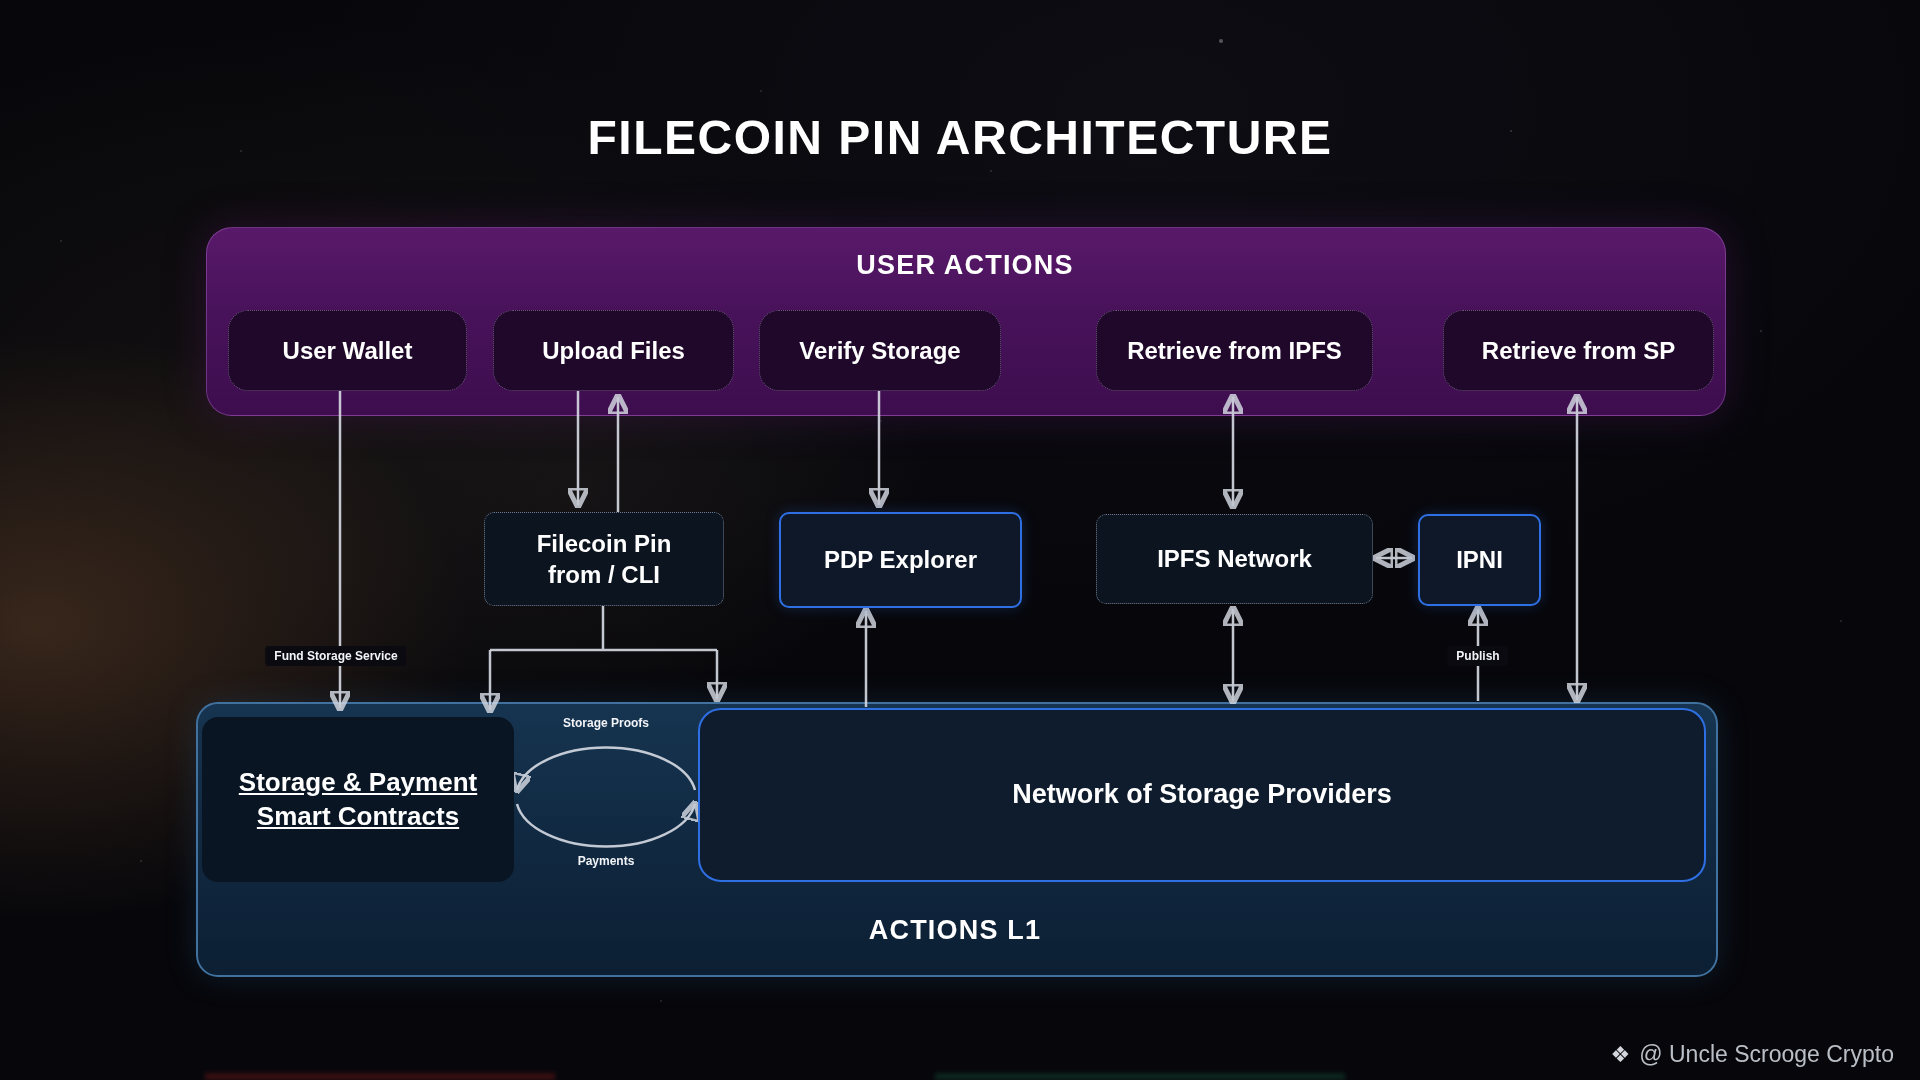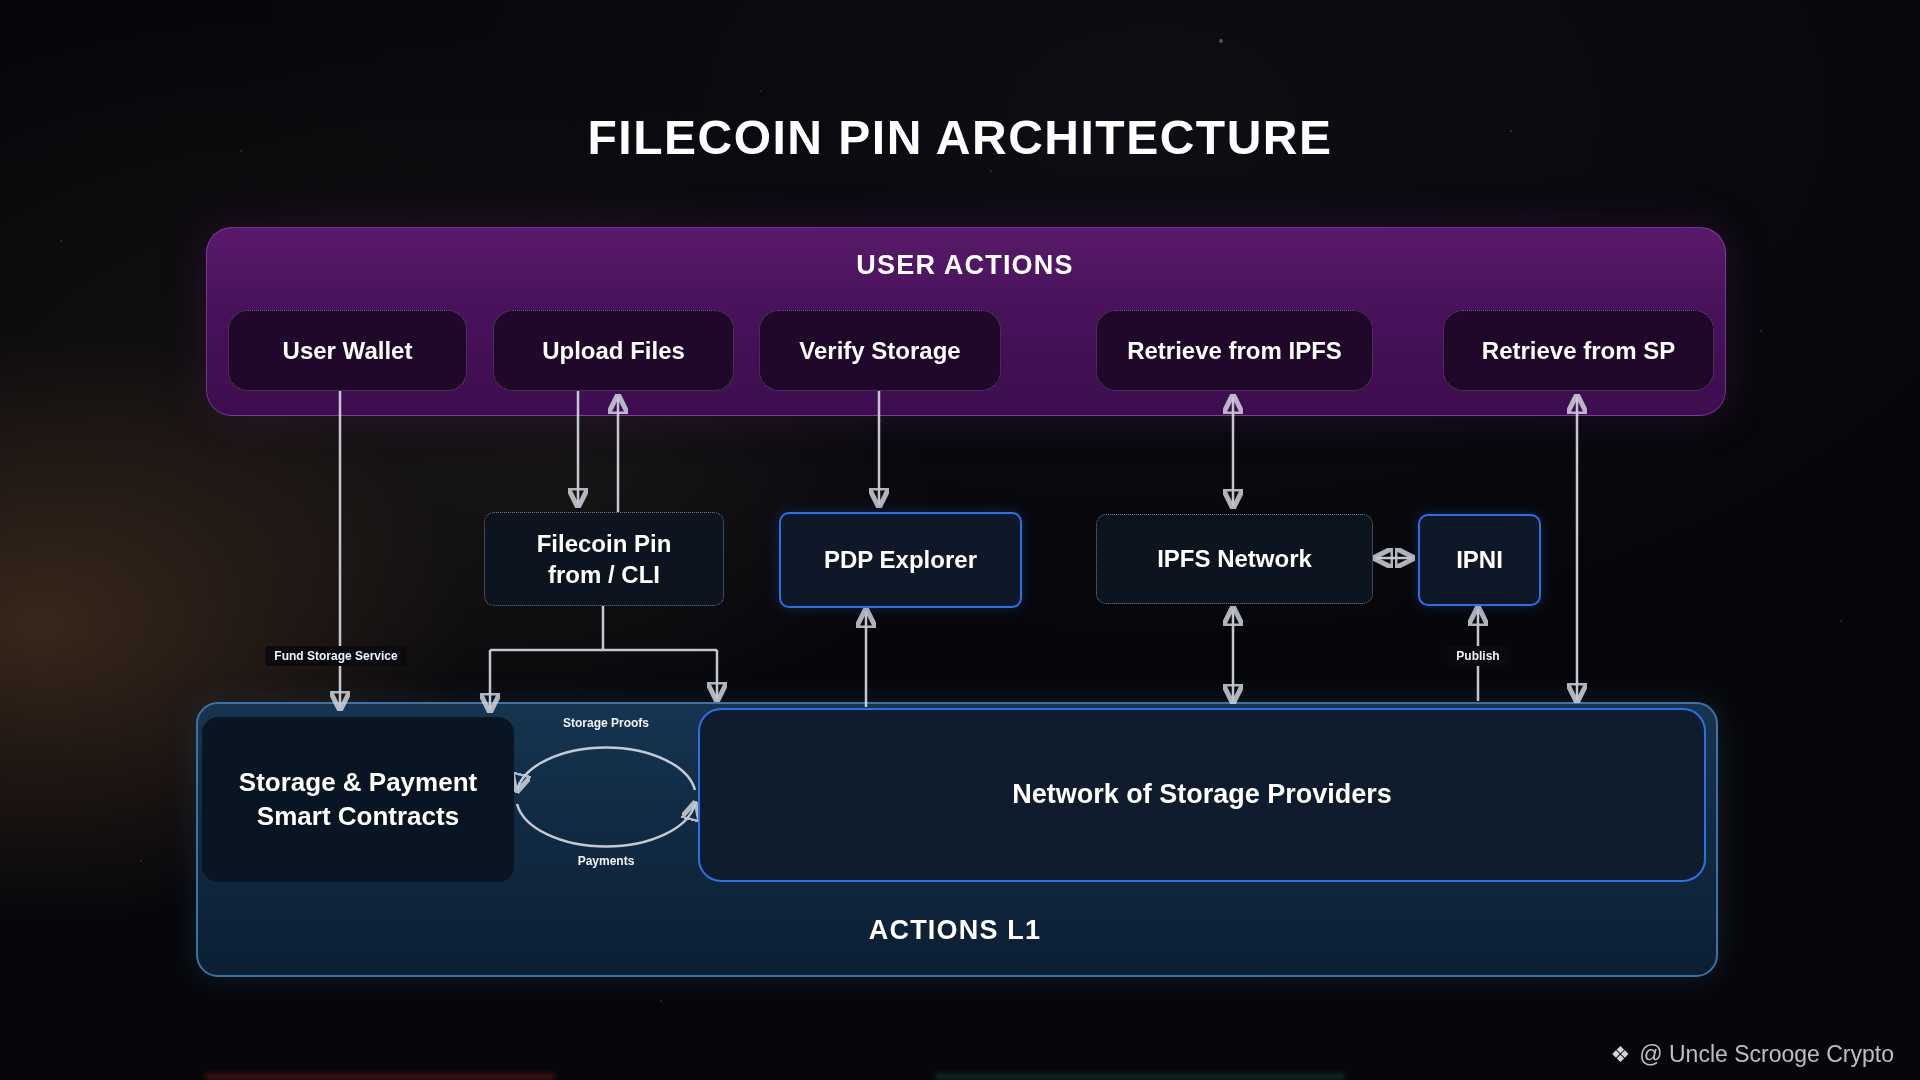--- a/index.html
+++ b/index.html
@@ -80,21 +80,21 @@
     border:2px solid #41719e;
     box-shadow:0 0 30px rgba(40,90,140,0.25);
   }
   .l1-label {
     position:absolute; left:196px; top:915px; width:1518px; text-align:center;
     font-size:27px; font-weight:800; letter-spacing:1.2px; z-index:11;
   }
   .contracts {
     left:202px; top:717px; width:312px; height:165px;
     background:#0a1523; border-radius:16px;
-    font-size:26px; font-weight:700;
+    font-size:26px; font-weight:700;text-decoration:underline;
   }
   .providers {
     left:698px; top:708px; width:1004px; height:170px;
     background:#0e1c2d; border:2px solid #2f6fe4; border-radius:23px;
     font-size:27px; font-weight:700;
   }
   
   .edge-label {
     position:absolute; z-index:12; transform:translateX(-50%);
     font-size:12px; font-weight:700; color:#f2f4f8; white-space:nowrap;

